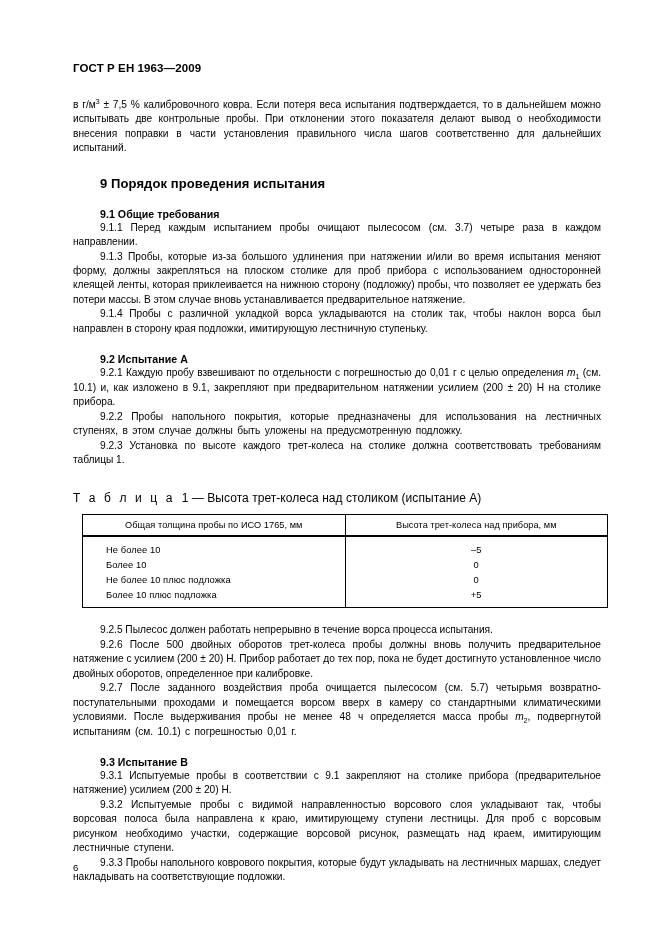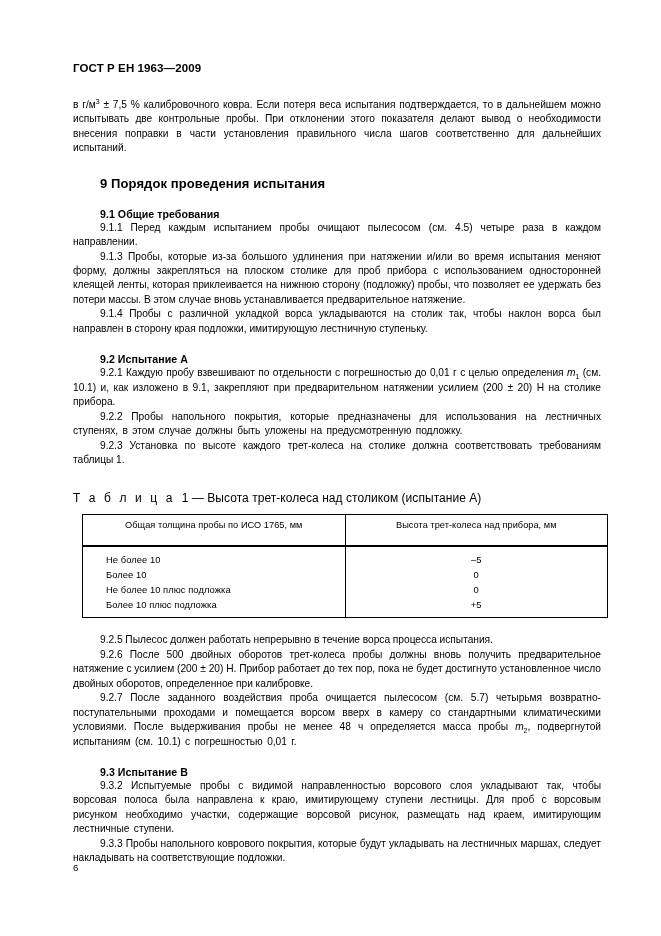--- a/index.html
+++ b/index.html
@@ -76,21 +76,21 @@
     border-collapse: collapse;
     width: 526px;
     margin-left: 9px;
     border: 1px solid #000;
     table-layout: fixed;
   }
   table.data-table th {
     font-size: 9.2px;
     font-weight: normal;
     text-align: center;
-    padding: 5px 4px 15px 4px;
+    padding: 5px 4px 5px 4px;
     border-right: 1px solid #000;
     border-bottom: 2px solid #000;
     letter-spacing: 0.05px;
   }
   table.data-table th:last-child,
   table.data-table td:last-child {
     border-right: none;
   }
   table.data-table td {
     font-size: 9.4px;
@@ -132,21 +132,21 @@
   <div class="content">
 
     <div class="doc-header">ГОСТ Р ЕН 1963—2009</div>
 
     <p class="body-text">в г/м<sup class="supn">3</sup> ± 7,5 % калибровочного ковра. Если потеря веса испытания подтверждается, то в дальнейшем можно испытывать две контрольные пробы. При отклонении этого показателя делают вывод о необходимости внесения поправки в части установления правильного числа шагов соответственно для дальнейших испытаний.</p>
 
     <h2 class="sec">9  Порядок проведения испытания</h2>
 
     <h3 class="subsec">9.1  Общие требования</h3>
 
-    <p class="body-text ind spaced">9.1.1  Перед каждым испытанием пробы очищают пылесосом (см. 4.5) четыре раза в каждом направлении.</p>
+    <p class="body-text ind spaced">9.1.1  Перед каждым испытанием пробы очищают пылесосом (см. 3.7) четыре раза в каждом направлении.</p>
 
 
     <p class="body-text ind">9.1.3  Пробы, которые из-за большого удлинения при натяжении и/или во время испытания меняют форму, должны закрепляться на плоском столике для проб прибора с использованием односторонней клеящей ленты, которая приклеивается на нижнюю сторону (подложку) пробы, что позволяет ее удержать без потери массы. В этом случае вновь устанавливается предварительное натяжение.</p>
 
     <p class="body-text ind">9.1.4  Пробы с различной укладкой ворса укладываются на столик так, чтобы наклон ворса был направлен в сторону края подложки, имитирующую лестничную ступеньку.</p>
 
     <h3 class="subsec">9.2  Испытание А</h3>
 
     <p class="body-text ind"><span>9.2.1  Каждую пробу взвешивают по отдельности с погрешностью до 0,01 г с целью определения </span><i class="var">m</i><sub class="subn">1</sub><span> (см. 10.1) и, как изложено в 9.1, закрепляют при предварительном натяжении усилием (200 ± 20) Н на столике прибора.</span></p>
 
@@ -187,20 +187,21 @@
 
 
     <p class="body-text ind">9.2.5  Пылесос должен работать непрерывно в течение ворса процесса испытания.</p>
 
     <p class="body-text ind">9.2.6  После 500 двойных оборотов трет-колеса пробы должны вновь получить предварительное натяжение с усилием (200 ± 20) Н. Прибор работает до тех пор, пока не будет достигнуто установленное число двойных оборотов, определенное при калибровке.</p>
 
     <p class="body-text ind spaced"><span>9.2.7  После заданного воздействия проба очищается пылесосом (см. 5.7) четырьмя возвратно-поступательными проходами и помещается ворсом вверх в камеру со стандартными климатическими условиями. После выдерживания пробы не менее 48 ч определяется масса пробы </span><i class="var">m</i><sub class="subn">2</sub><span>, подвергнутой испытаниям (см. 10.1) с погрешностью 0,01 г.</span></p>
 
     <h3 class="subsec">9.3  Испытание В</h3>
 
+    <p class="body-text ind">9.3.1  Испытуемые пробы в соответствии с 9.1 закрепляют на столике прибора (предварительное натяжение) усилием (200 ± 20) Н.</p>
 
     <p class="body-text ind spaced">9.3.2  Испытуемые пробы с видимой направленностью ворсового слоя укладывают так, чтобы ворсовая полоса была направлена к краю, имитирующему ступени лестницы. Для проб с ворсовым рисунком необходимо участки, содержащие ворсовой рисунок, размещать над краем, имитирующим лестничные ступени.</p>
 
     <p class="body-text ind">9.3.3  Пробы напольного коврового покрытия, которые будут укладывать на лестничных маршах, следует накладывать на соответствующие подложки.</p>
 
   </div>
 
   <div class="page-number">6</div>
 
 </div>

